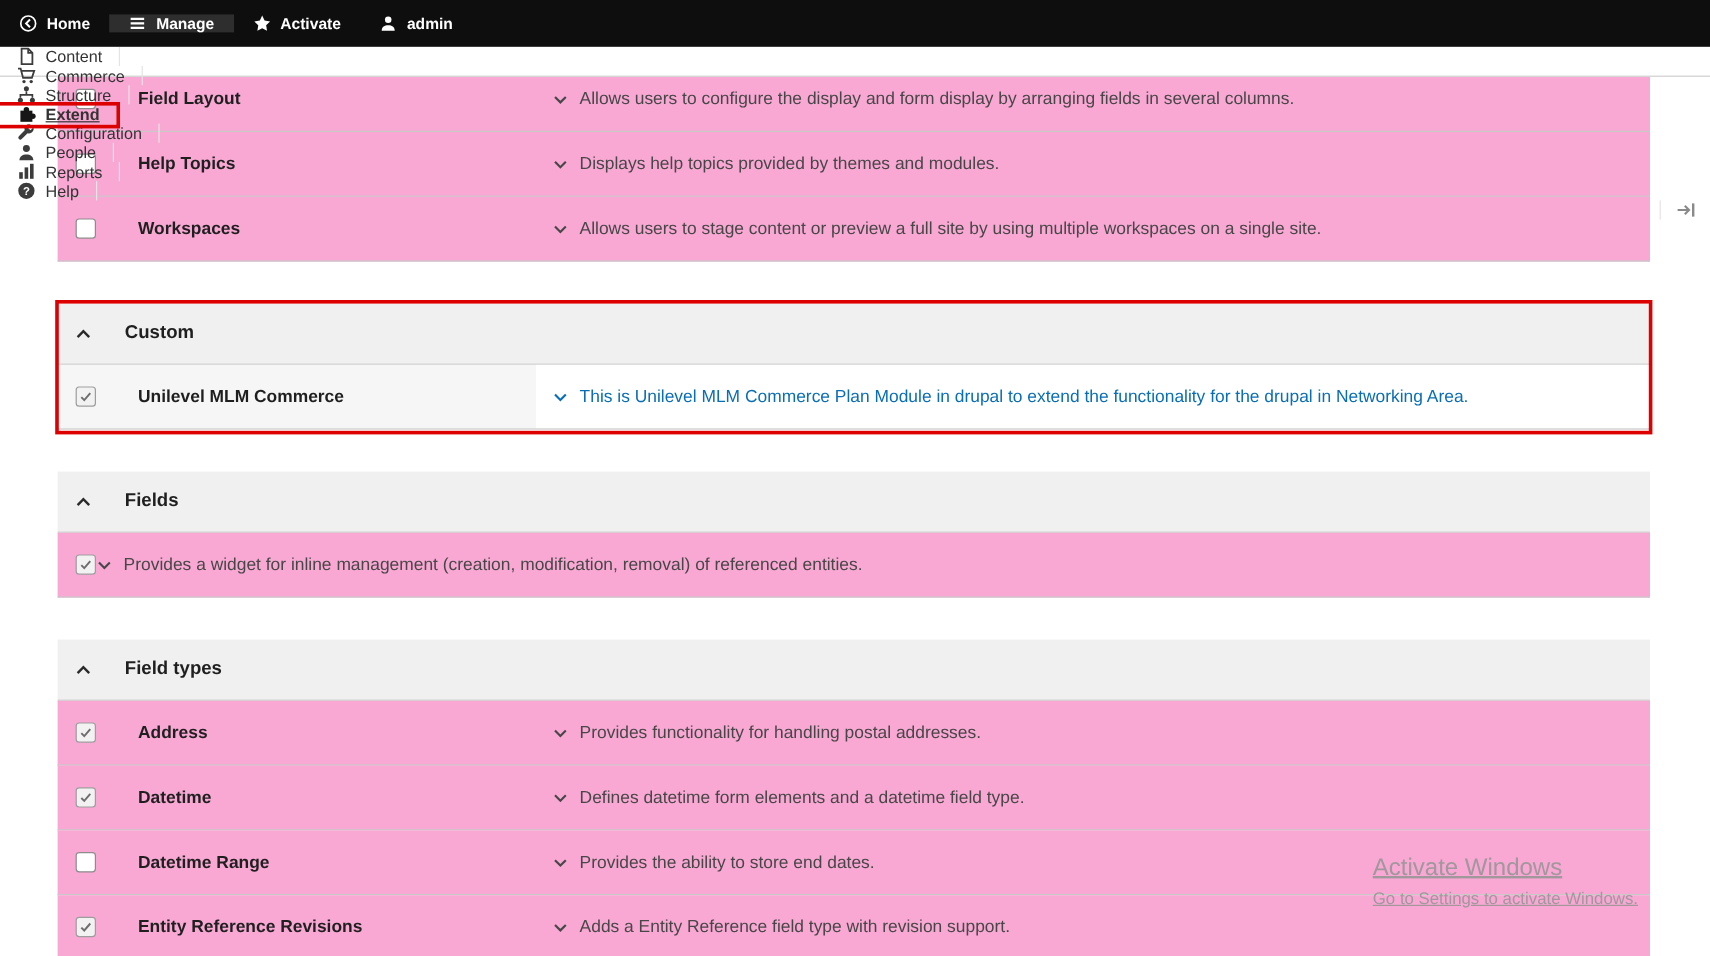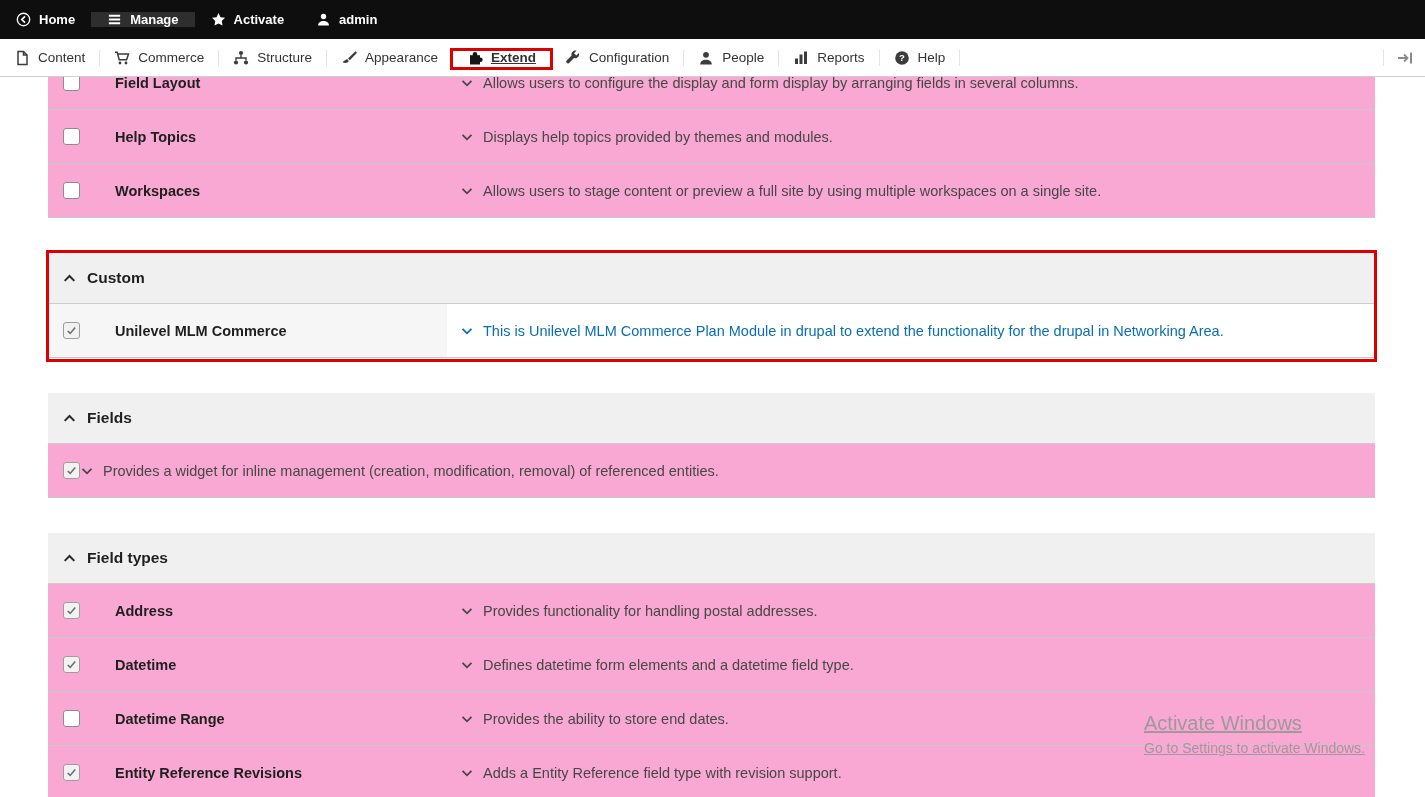--- a/index.html
+++ b/index.html
@@ -17,22 +17,22 @@
   .topbar-item {
     display:flex; align-items:center; gap:8px; padding:0 16px;
     color:#fff; font-size:13px; font-weight:bold; cursor:pointer; white-space:nowrap;
   }
   .topbar-item.active { background:#2e2e2e; }
   .topbar-item .icn { width:15px; height:15px; display:inline-flex; }
   .topbar-item .icn svg { width:100%; height:100%; }
 
   
   .tabbar {
-    position:relative; z-index:15; height:38px; background:#fff;
-    display:flex; align-items:center; border-bottom:1px solid #cfcfcf;
+    position:relative; z-index:15; height:25px; background:#fff;
+    display:flex; align-items:flex-start; border-bottom:1px solid #cfcfcf;flex-direction:column;
   }
   .tab {
     position:relative; display:flex; align-items:center; gap:8px;
     padding:0 14px; font-size:13.5px; color:#333;
     border-right:1px solid #e4e4e4; cursor:pointer; white-space:nowrap;
   }
   .tab .icn { width:16px; height:16px; display:inline-flex; }
   .tab .icn svg { width:100%; height:100%; }
   .tab.active .tab-label { font-weight:bold; text-decoration:underline; }
   .tab.annotated::after {
@@ -62,21 +62,21 @@
   .cb svg { width:13px; height:13px; }
   .row-name { width:345px; margin-left:35px; font-weight:bold; font-size:14.5px; color:#1f1f1f; flex:none; }
   .row-desc { display:flex; align-items:center; gap:9px; font-size:14.5px; color:#474747; min-width:0; }
   .row-desc.link-color { color:var(--link); }
   .chev { width:14px; height:14px; display:inline-flex; flex:none; cursor:pointer; }
   .chev svg { width:100%; height:100%; }
 
   .section { position:relative; margin-top:35px; }
   .section-header {
     height:51px; background:#f0f0f1; border-bottom:1px solid #cccccc;
-    display:flex; align-items:center; gap:10px; padding-left:14px;
+    display:flex; align-items:center; gap:27px; padding-left:14px;
     font-size:15.5px; font-weight:bold; color:#1f1f1f; cursor:pointer;
   }
   .section-header .chev { width:15px; height:15px; }
   .section.annotated::after {
     content:""; position:absolute; left:-2px; right:-2px; top:-3px; bottom:-4px;
     border:3px solid var(--red); pointer-events:none; z-index:12;
   }
 
   
   .watermark {
@@ -150,29 +150,20 @@
     <div class="tab">
       <span class="icn">
         <svg viewBox="0 0 16 16">
           <circle cx="8" cy="3" r="2.1" fill="#3c3c3c"></circle>
           <circle cx="3" cy="12.5" r="2.1" fill="#3c3c3c"></circle>
           <circle cx="13" cy="12.5" r="2.1" fill="#3c3c3c"></circle>
           <path d="M8 5v3M8 8H3v2.5M8 8h5v2.5" fill="none" stroke="#3c3c3c" stroke-width="1.4"></path>
         </svg>
       </span>
       <span class="tab-label">Structure</span>
-    </div>
-    <div class="tab">
-      <span class="icn">
-        <svg viewBox="0 0 16 16">
-          <path d="M14.5 1.2 7 8.5l1.8 1.8 7.2-7.6z" fill="#3c3c3c"></path>
-          <path d="M6.3 9.3c-1.8-.2-2.3 1.6-4.8 2.6 1.8 1.6 4.9 1.8 6.3-.8z" fill="#3c3c3c"></path>
-        </svg>
-      </span>
-      <span class="tab-label">Appearance</span>
     </div>
     <div class="tab active annotated">
       <span class="icn">
         <svg viewBox="0 0 16 16">
           <rect x="3" y="5.2" width="10" height="9.3" fill="#161616"></rect>
           <circle cx="8" cy="4.4" r="2.3" fill="#161616"></circle>
           <circle cx="13.4" cy="9.8" r="2.3" fill="#161616"></circle>
         </svg>
       </span>
       <span class="tab-label">Extend</span>

